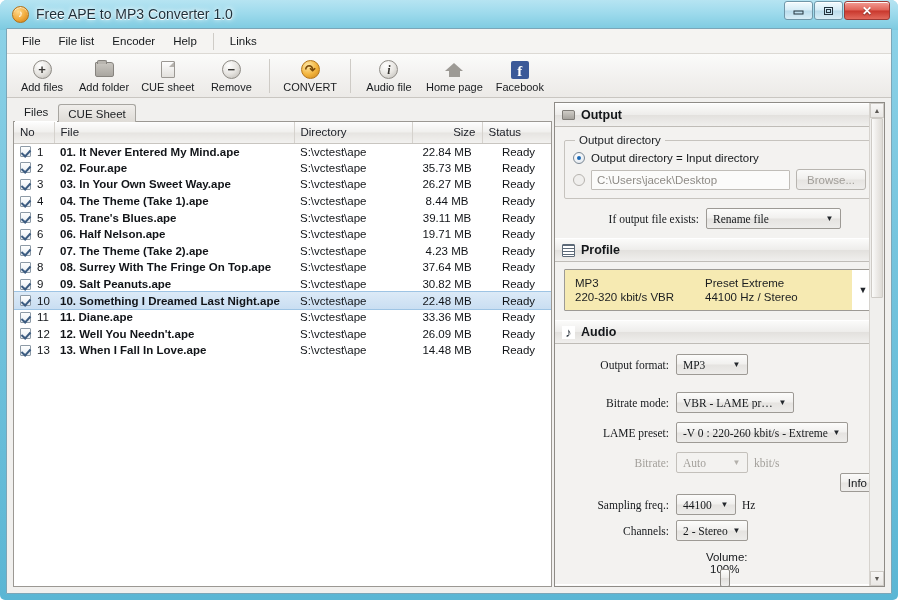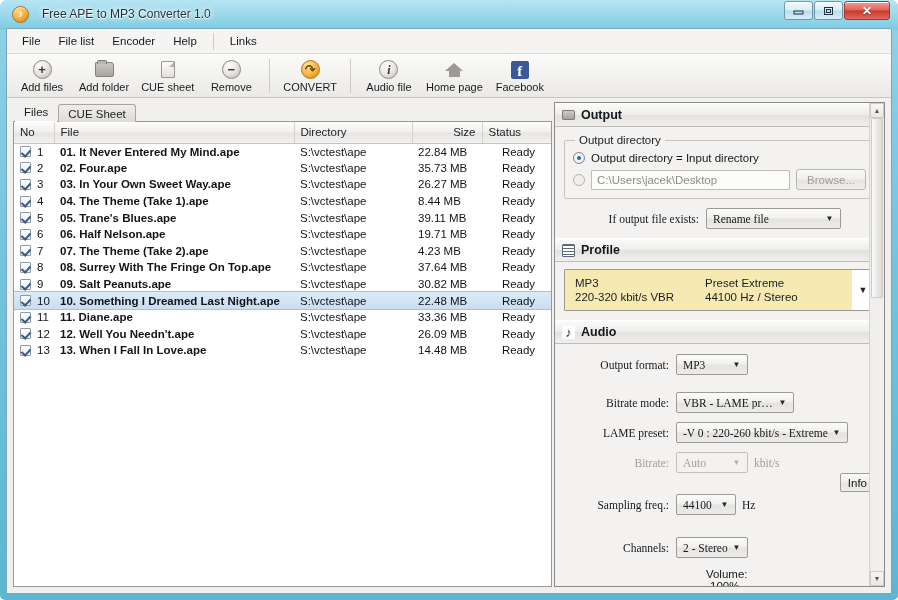--- a/index.html
+++ b/index.html
@@ -37,22 +37,22 @@
   #app-icon {
     width: 17px; height: 17px; border-radius: 50%;
     background: radial-gradient(circle at 35% 30%, #ffd98a 0%, #f0a93a 55%, #c87a17 100%);
     border: 1px solid #b06f14;
     display:flex; align-items:center; justify-content:center;
     color:#fff; font-size:10px; line-height:1;
     flex: none;
     box-shadow: inset 0 1px 1px rgba(255,255,255,.7);
   }
   #title-text {
-    margin-left: 13px;
-    font-size: 12px;
+    margin-left: 7px;
+    font-size: 14px;
     color: #1d2f3a;
     text-shadow: 0 0 4px #ffffff, 0 0 7px #ffffff, 0 1px 0 #ffffff;
     white-space: nowrap;
   }
   #win-buttons {
     position: absolute; right: 2px; top: 1px;
     display: flex; gap: 1px;
   }
   .winbtn {
     width: 29px; height: 19px;
@@ -263,21 +263,21 @@
     border-radius: 1px;
     position: relative;
   }
   .chkbox:after {
     content:""; position:absolute; left:2px; top:1px;
     width:4px; height:7px;
     border: solid #3b5b80; border-width: 0 2px 2px 0;
     transform: rotate(42deg);
   }
   td.cell-file { font-weight: bold; }
-  td.cell-size { text-align: left; }
+  td.cell-size { text-align: center; }
   td.cell-stat { text-align: center; }
   tr.selected {
     background: linear-gradient(180deg,#dceaf7 0%, #c9def2 100%);
     outline: 1px solid #9ec4e4;
   }
 
   
   #right-panel {
     flex: 1;
     padding: 4px 6px 6px 2px;
@@ -833,21 +833,21 @@
               <div style="display:flex; align-items:flex-start;">
                 <div style="flex:1">
                   <div class="fld-row" style="margin-top:21px">
                     <span class="fld-lbl" style="width:112px">Sampling freq.:</span>
                     <div class="combo" style="width:60px">
                       <span class="cval">44100</span>
                       <span class="carrow">▼</span>
                     </div>
                     <span class="unit">Hz</span>
                   </div>
-                  <div class="fld-row" style="margin-top:22px">
+                  <div class="fld-row" style="margin-top:5px">
                     <span class="fld-lbl" style="width:112px">Channels:</span>
                     <div class="combo" style="width:72px">
                       <span class="cval">2 - Stereo</span>
                       <span class="carrow">▼</span>
                     </div>
                   </div>
                 </div>
                 <div class="info-side">
                   <button class="btn small enabled">Info</button>
                 </div>

